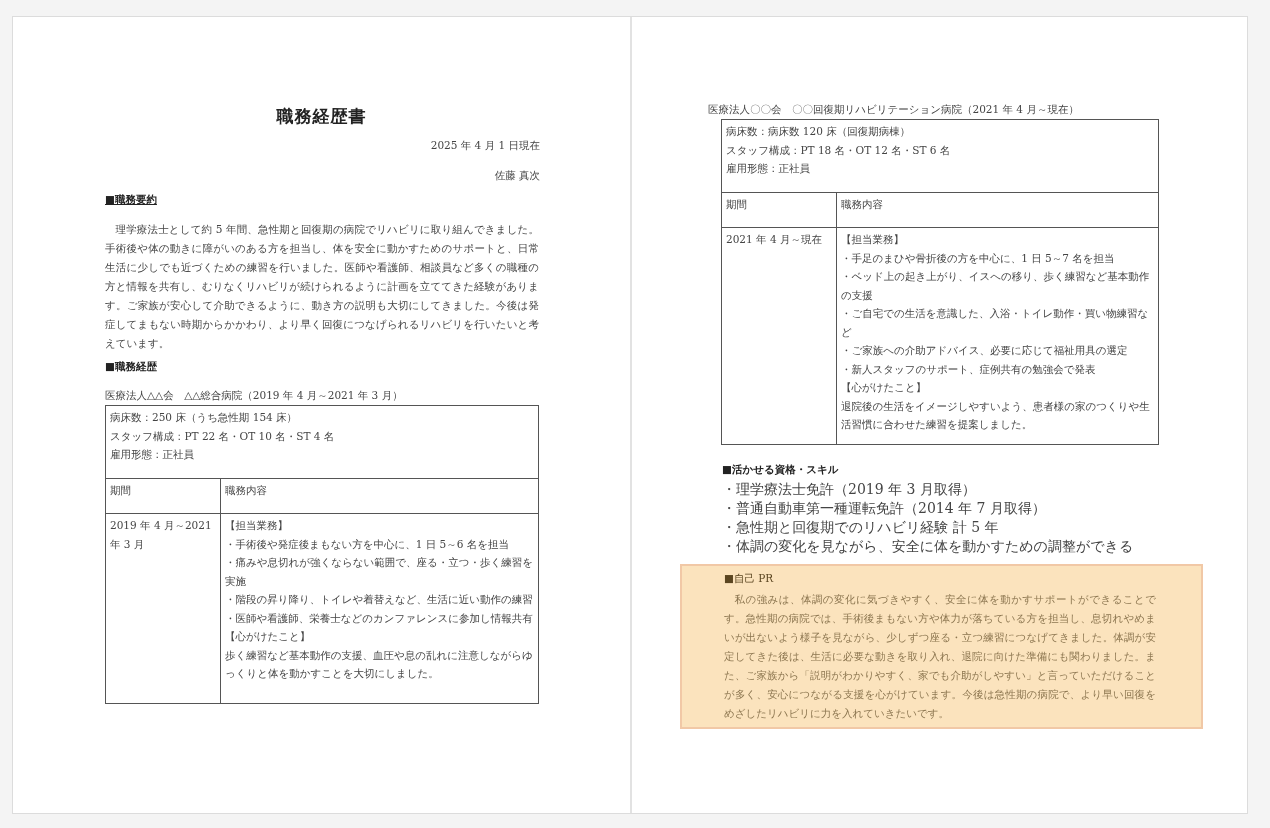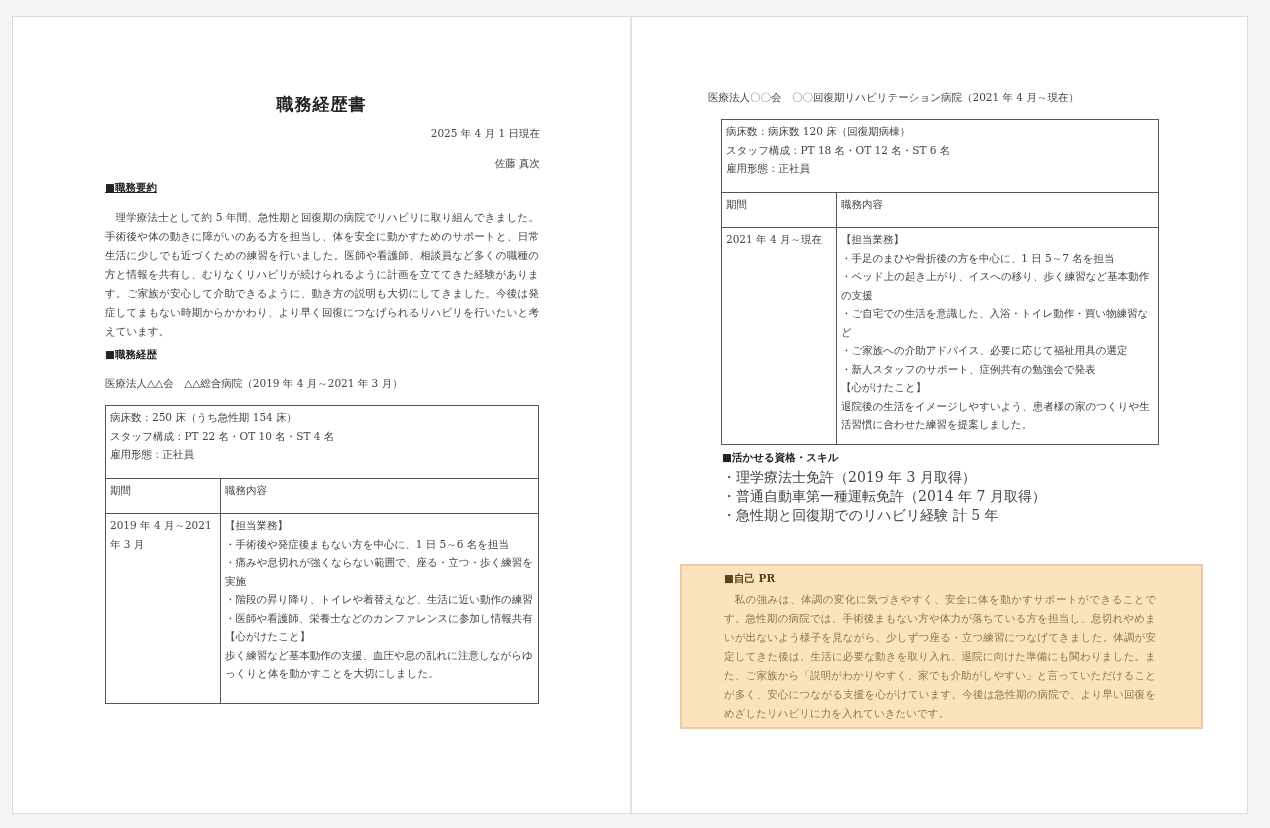--- a/index.html
+++ b/index.html
@@ -18,21 +18,21 @@
     box-sizing: border-box;
   }
   .divider {
     position: absolute; left: 617px; top: 0; width: 2px; height: 100%;
     background: #e2e2e2;
   }
   .page { position: absolute; top: 0; height: 100%; }
   .page-left { left: 0; width: 617px; }
   .page-right { left: 619px; width: 617px; }
 
-  .abs { position: absolute; }
+  .abs { position: absolute; margin-top: 12px; }
   .doc-title {
     left: 0; width: 617px; top: 76px; text-align: center;
     font-size: 17px; font-weight: bold; color: #222; letter-spacing: 1px;
   }
   .date-line { right: 90px; top: 110px; font-size: 10.5px; color: #444; }
   .name-line { right: 90px; top: 140px; font-size: 10.5px; color: #444; }
   .sec-head { font-size: 10.5px; font-weight: bold; color: #222; }
   .para {
     font-size: 10.5px; line-height: 19px; color: #444;
     text-indent: 1em; text-align: justify;
@@ -49,21 +49,21 @@
   table.job td.info { padding-bottom: 14px; }
   table.job td.hdr { padding-bottom: 14px; }
   .line { display: block; }
 
   .skills { font-size: 14px; line-height: 19px; color: #444; }
 
   .pr-box {
     position: absolute; left: 667px; top: 547px; width: 523px; height: 165px;
     background: #fbe3bd; border: 2px solid #f1c8a6; box-sizing: border-box;
   }
-  .pr-head { position: absolute; left: 42px; top: 6px; font-size: 10.5px; font-weight: bold; color: #5a4520; }
+  .pr-head { position: absolute; left: 42px; top: 6px; font-size: 10.5px; font-weight: normal; color: #5a4520; }
   .pr-text {
     position: absolute; left: 42px; top: 24px; width: 432px;
     font-size: 10.5px; line-height: 19px; color: #8c7650;
     text-indent: 1em; text-align: justify;
   }
 </style>
 </head>
 <body>
 
 <div class="spread">
@@ -139,20 +139,21 @@
         </td>
       </tr>
     </tbody>
       </table>
 
     <div class="abs sec-head" style="left:90px; top:434px;">■活かせる資格・スキル</div>
     <div class="abs skills" style="left:90px; top:451px;">
       <span class="line">・理学療法士免許（2019 年 3 月取得）</span>
       <span class="line">・普通自動車第一種運転免許（2014 年 7 月取得）</span>
       <span class="line">・急性期と回復期でのリハビリ経験 計 5 年</span>
+      <span class="line">・体調の変化を見ながら、安全に体を動かすための調整ができる</span>
     </div>
   </div>
 
   <div class="pr-box">
     <div class="pr-head">■自己 PR</div>
     <div class="pr-text">私の強みは、体調の変化に気づきやすく、安全に体を動かすサポートができることです。急性期の病院では、手術後まもない方や体力が落ちている方を担当し、息切れやめまいが出ないよう様子を見ながら、少しずつ座る・立つ練習につなげてきました。体調が安定してきた後は、生活に必要な動きを取り入れ、退院に向けた準備にも関わりました。また、ご家族から「説明がわかりやすく、家でも介助がしやすい」と言っていただけることが多く、安心につながる支援を心がけています。今後は急性期の病院で、より早い回復をめざしたリハビリに力を入れていきたいです。</div>
   </div>
 </div>
 
 </body></html>

